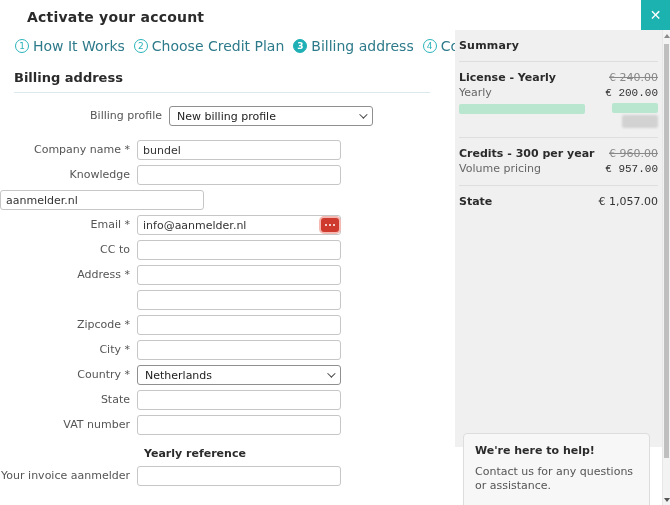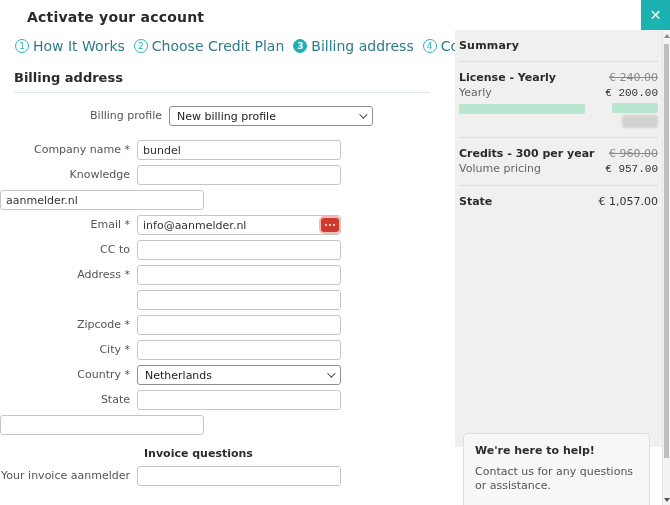--- a/index.html
+++ b/index.html
@@ -186,24 +186,25 @@
         <span class="chev"></span>
       </div>
     </div>
 
     <div class="form-row">
       <label class="field-label">State</label>
       <input class="inp" value="" style="">
     </div>
 
     <div class="form-row">
-      <input class="inp" value="" style="">
-    </div>
-
-    <div class="invoice-heading">Invoice questions</div>
+      <label class="field-label">VAT number</label>
+      <input class="inp" value="" style="">
+    </div>
+
+    <div class="invoice-heading">Yearly reference</div>
 
     <div class="form-row">
       <label class="field-label">Your invoice aanmelder</label>
       <input class="inp" value="" style="">
     </div>
 
   </div>
 </div>
 
 <div class="summary-panel">

